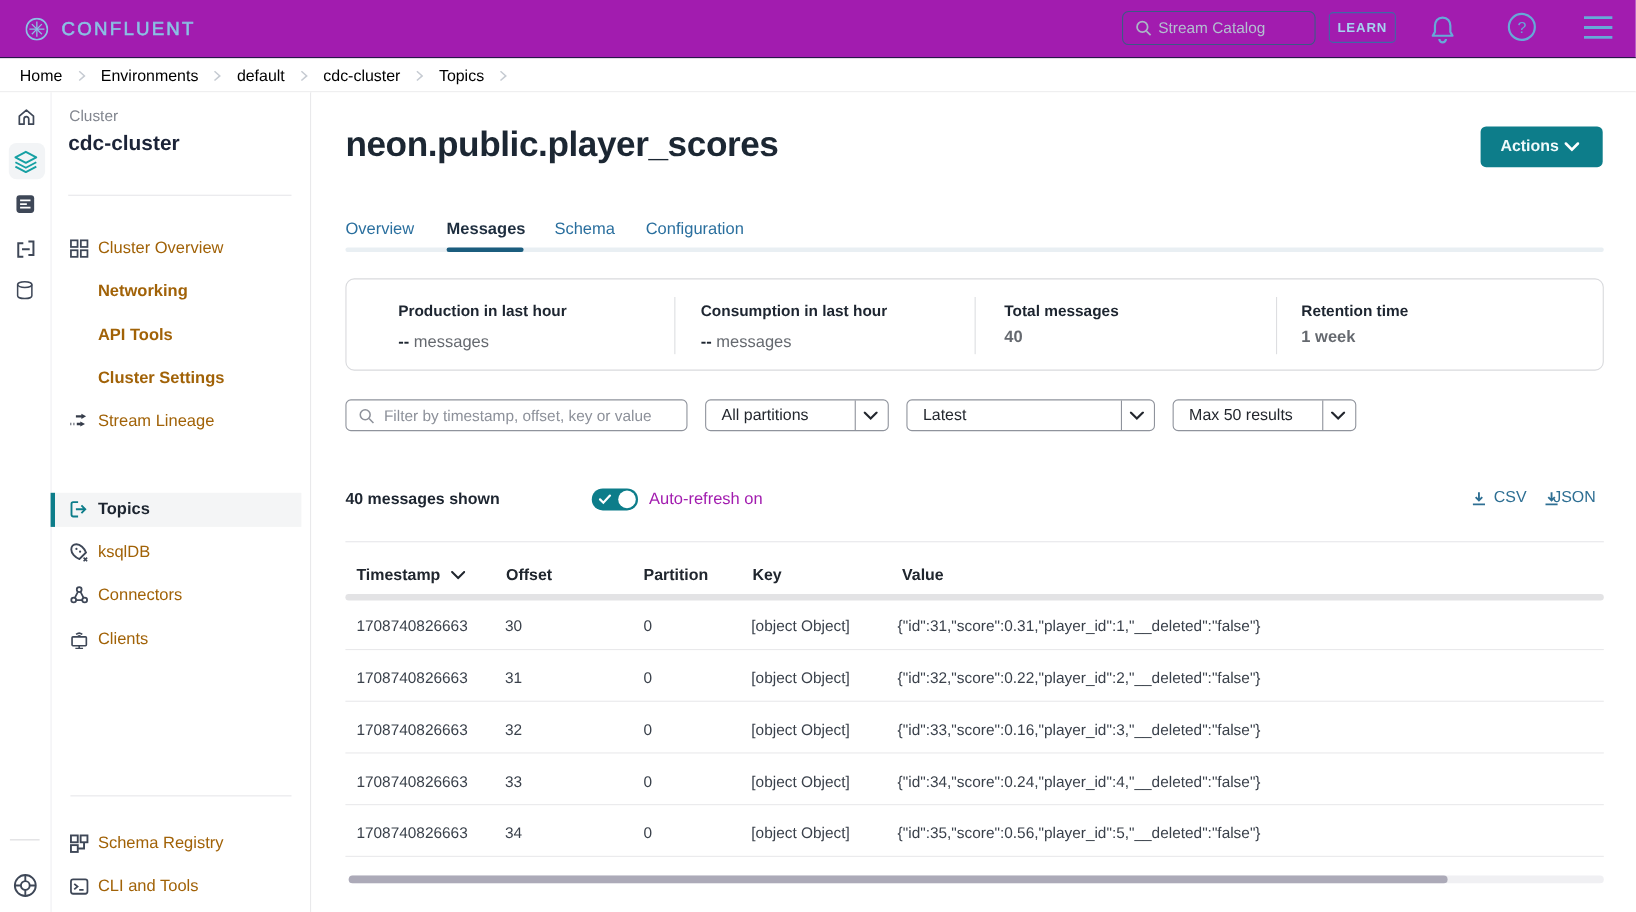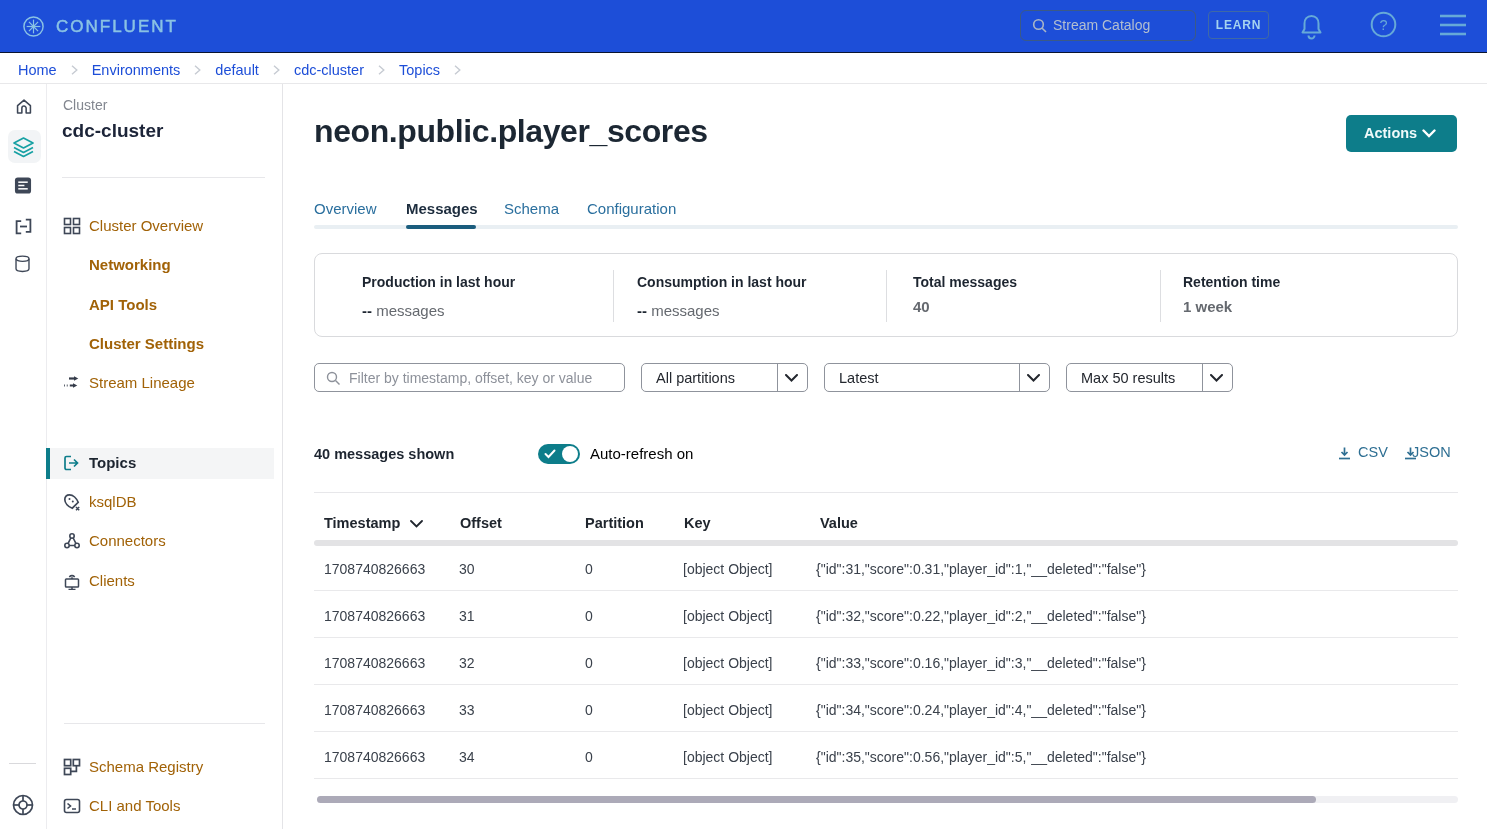--- a/index.html
+++ b/index.html
@@ -2,35 +2,35 @@
 <html><head>
 <meta charset="utf-8">
 <style>
 * { margin:0; padding:0; box-sizing:border-box; }
 html,body { width:1487px; height:829px; overflow:hidden; background:#fff;
   font-family:"Liberation Sans", sans-serif; }
 .abs { position:absolute; }
 
 
 #topbar { position:absolute; left:0; top:0; width:1487px; height:53px;
-  background:#1d4ed8; border-bottom:1px solid #0a1430; }
+  background:#a21caf; border-bottom:1px solid #0a1430; }
 #logo-text { position:absolute; left:56px; top:17px; color:#8ac2e4;
   font-size:17px; font-weight:400; letter-spacing:2px; -webkit-text-stroke:0.5px #8ac2e4; }
 #searchbox { position:absolute; left:1020px; top:10px; width:176px; height:31px;
   border:1px solid #3c5a85; border-radius:6px;padding-left:40px; }
 #searchbox span { position:absolute; left:32px; top:6px; color:#b3bfd0; font-size:14px; }
 #learnbtn { position:absolute; left:1208px; top:11px; width:61px; height:28px;
   border:1px solid #3f69a6; border-radius:4px; color:#a5d2ef; font-size:12px;
   font-weight:bold; letter-spacing:0.8px; text-align:center; line-height:27px; }
 
 
 #crumbs { position:absolute; left:0; top:53px; width:1487px; height:31px;
   background:#fff; border-bottom:1px solid #e8e8ea; font-size:14.5px; }
 #crumbs .row { position:absolute; left:18px; top:9px; }
-#crumbs a { color:#1d4ed8; text-decoration:none; }
+#crumbs a { color:#000000; text-decoration:none; }
 #crumbs .sep { margin:0 14px; }
 
 
 #rail { position:absolute; left:0; top:84px; width:47px; height:745px; background:#fff; border-right:1px solid #ececef; }
 #rail .ric { position:absolute; }
 #rail .selbg { position:absolute; left:8px; top:46px; width:33px; height:33px;
   background:#f2f4f6; border-radius:7px; }
 #raildiv { position:absolute; left:9px; top:679px; width:27px; height:1px; background:#d9d9dc; }
 
 
@@ -68,21 +68,21 @@
 .inputbox .ph { position:absolute; left:34px; top:6px; font-size:14px; color:#8d919a; }
 .selbox { position:absolute; border:1px solid #8f939c; border-radius:5px; height:29px; top:279px; font-size:14.5px; color:#23272e; }
 .selbox .lbl { position:absolute; left:14px; top:6px; }
 .selbox .divv { position:absolute; top:0; width:1px; height:27px; background:#8f939c; }
 
 
 #msgcount { position:absolute; left:31px; top:362px; font-size:14.5px; font-weight:bold; color:#1d2530; }
 #toggle { position:absolute; left:255px; top:360px; width:42px; height:20px;
   background:#0d7d8a; border-radius:10px; }
 #toggle .knob { position:absolute; right:2px; top:2px; width:16px; height:16px; background:#fff; border-radius:8px; }
-#autorefresh { position:absolute; left:307px; top:361px; font-size:15px; color:#000000; }
+#autorefresh { position:absolute; left:307px; top:361px; font-size:15px; color:#a21caf; }
 .dl { position:absolute; top:360px; font-size:14.5px; color:#2e6f93; }
 
 
 #thead-topline { position:absolute; left:31px; top:408px; width:1144px; height:1px; background:#e7e7ea; }
 .th { position:absolute; top:431px; font-size:14.5px; font-weight:bold; color:#20262e; }
 #thead-bar { position:absolute; left:31px; top:456px; width:1144px; height:6px; background:#e3e3e5; border-radius:3px; }
 .td { position:absolute; font-size:14px; color:#3a414b; }
 .rowline { position:absolute; left:31px; width:1144px; height:1px; background:#e9e9eb; }
 #sbtrack { position:absolute; left:34px; top:712px; width:1141px; height:7px; background:#f0f0f3; border-radius:3.5px; }
 #sbthumb { position:absolute; left:0px; top:0px; width:999px; height:7px; background:#acaab8; border-radius:3.5px; }

